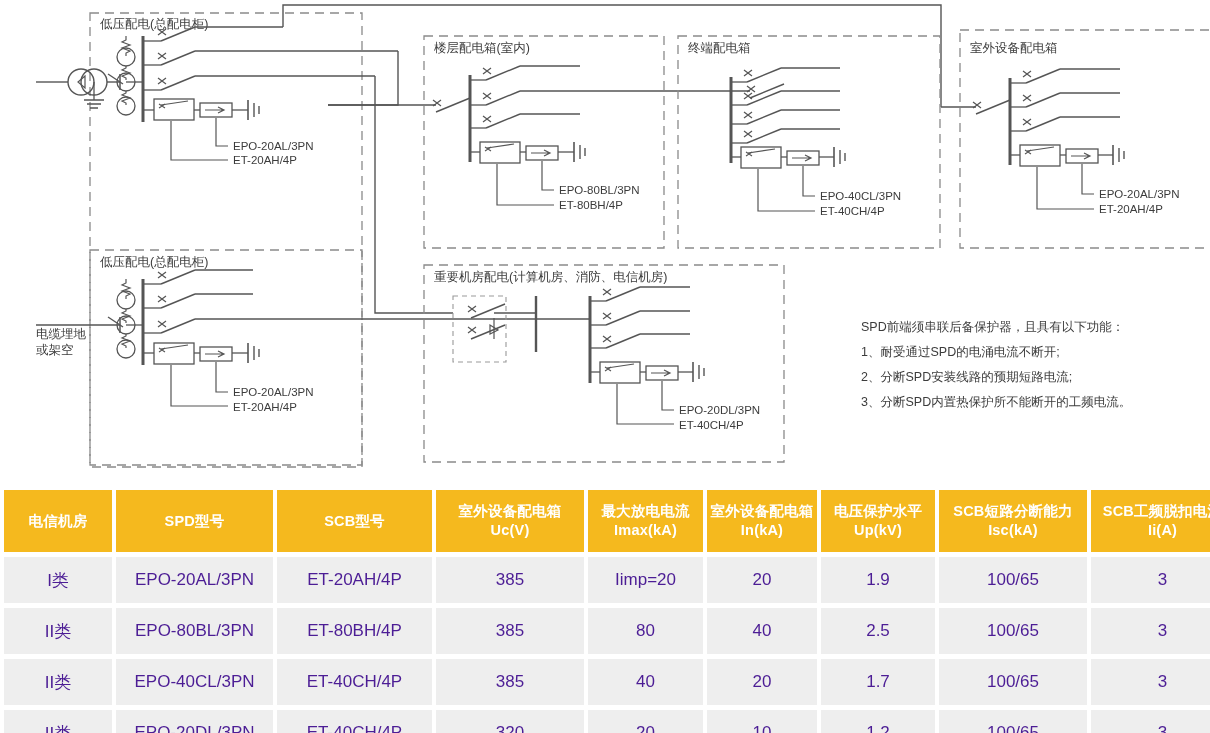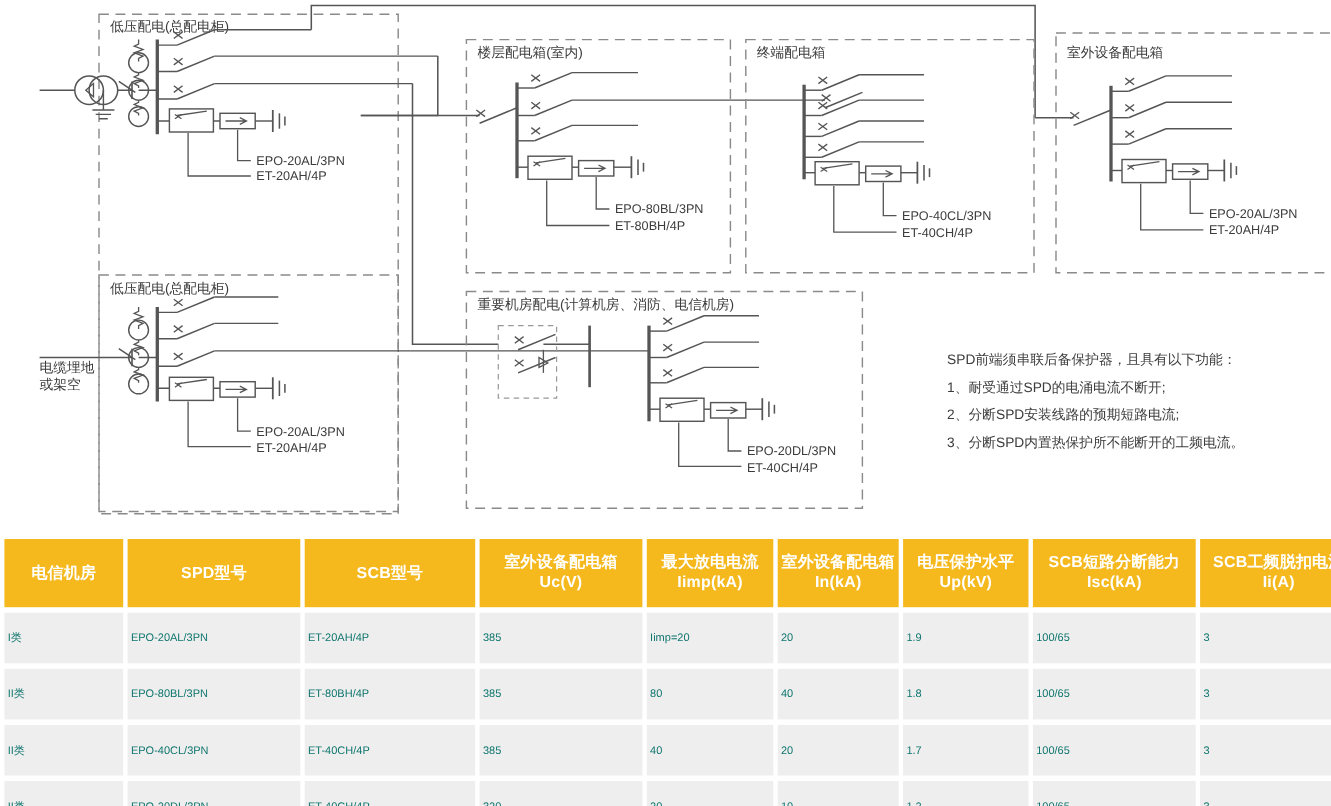--- a/index.html
+++ b/index.html
@@ -10,22 +10,22 @@
   #diagram svg{display:block;}
 
   .tbl-wrap{position:absolute;left:0;top:485px;width:1210px;}
   table.spec{border-collapse:separate;border-spacing:4px 5px;width:1210px;
              table-layout:fixed;}
   table.spec th{
       background:#f5b91e;color:#ffffff;font-size:14.5px;font-weight:bold;
       text-align:center;vertical-align:middle;height:58px;line-height:1.28;
       padding:2px 3px;letter-spacing:.2px;}
   table.spec td{
-      background:#eeeeee;color:#0f766e;font-size:10px;font-weight:normal;
-      text-align:left;vertical-align:middle;height:42px;padding:2px 3px;}
+      background:#eeeeee;color:#4c1d95;font-size:17px;font-weight:normal;
+      text-align:center;vertical-align:middle;height:42px;padding:2px 3px;}
   th .l2{display:block;}
 </style>
 </head>
 <body>
 
 <div id="diagram">
 <svg width="1210" height="480" viewBox="0 0 1210 480" xmlns="http://www.w3.org/2000/svg">
   <defs>
     <g id="sw">
       <path d="M0 0 L34 -14" stroke="#555" stroke-width="1.4" fill="none"></path>
@@ -336,21 +336,21 @@
         <th>
           <span>SCB型号</span>
           <span class="l2"></span>
         </th>
         <th>
           <span>室外设备配电箱</span>
           <span class="l2">Uc(V)</span>
         </th>
         <th>
           <span>最大放电电流</span>
-          <span class="l2">Iimp(kA)</span>
+          <span class="l2">Imax(kA)</span>
         </th>
         <th>
           <span>室外设备配电箱</span>
           <span class="l2">In(kA)</span>
         </th>
         <th>
           <span>电压保护水平</span>
           <span class="l2">Up(kV)</span>
         </th>
         <th>
@@ -375,21 +375,21 @@
         <td>100/65</td>
         <td>3</td>
       </tr>
       <tr>
         <td>II类</td>
         <td>EPO-80BL/3PN</td>
         <td>ET-80BH/4P</td>
         <td>385</td>
         <td>80</td>
         <td>40</td>
-        <td>1.8</td>
+        <td>2.5</td>
         <td>100/65</td>
         <td>3</td>
       </tr>
       <tr>
         <td>II类</td>
         <td>EPO-40CL/3PN</td>
         <td>ET-40CH/4P</td>
         <td>385</td>
         <td>40</td>
         <td>20</td>

